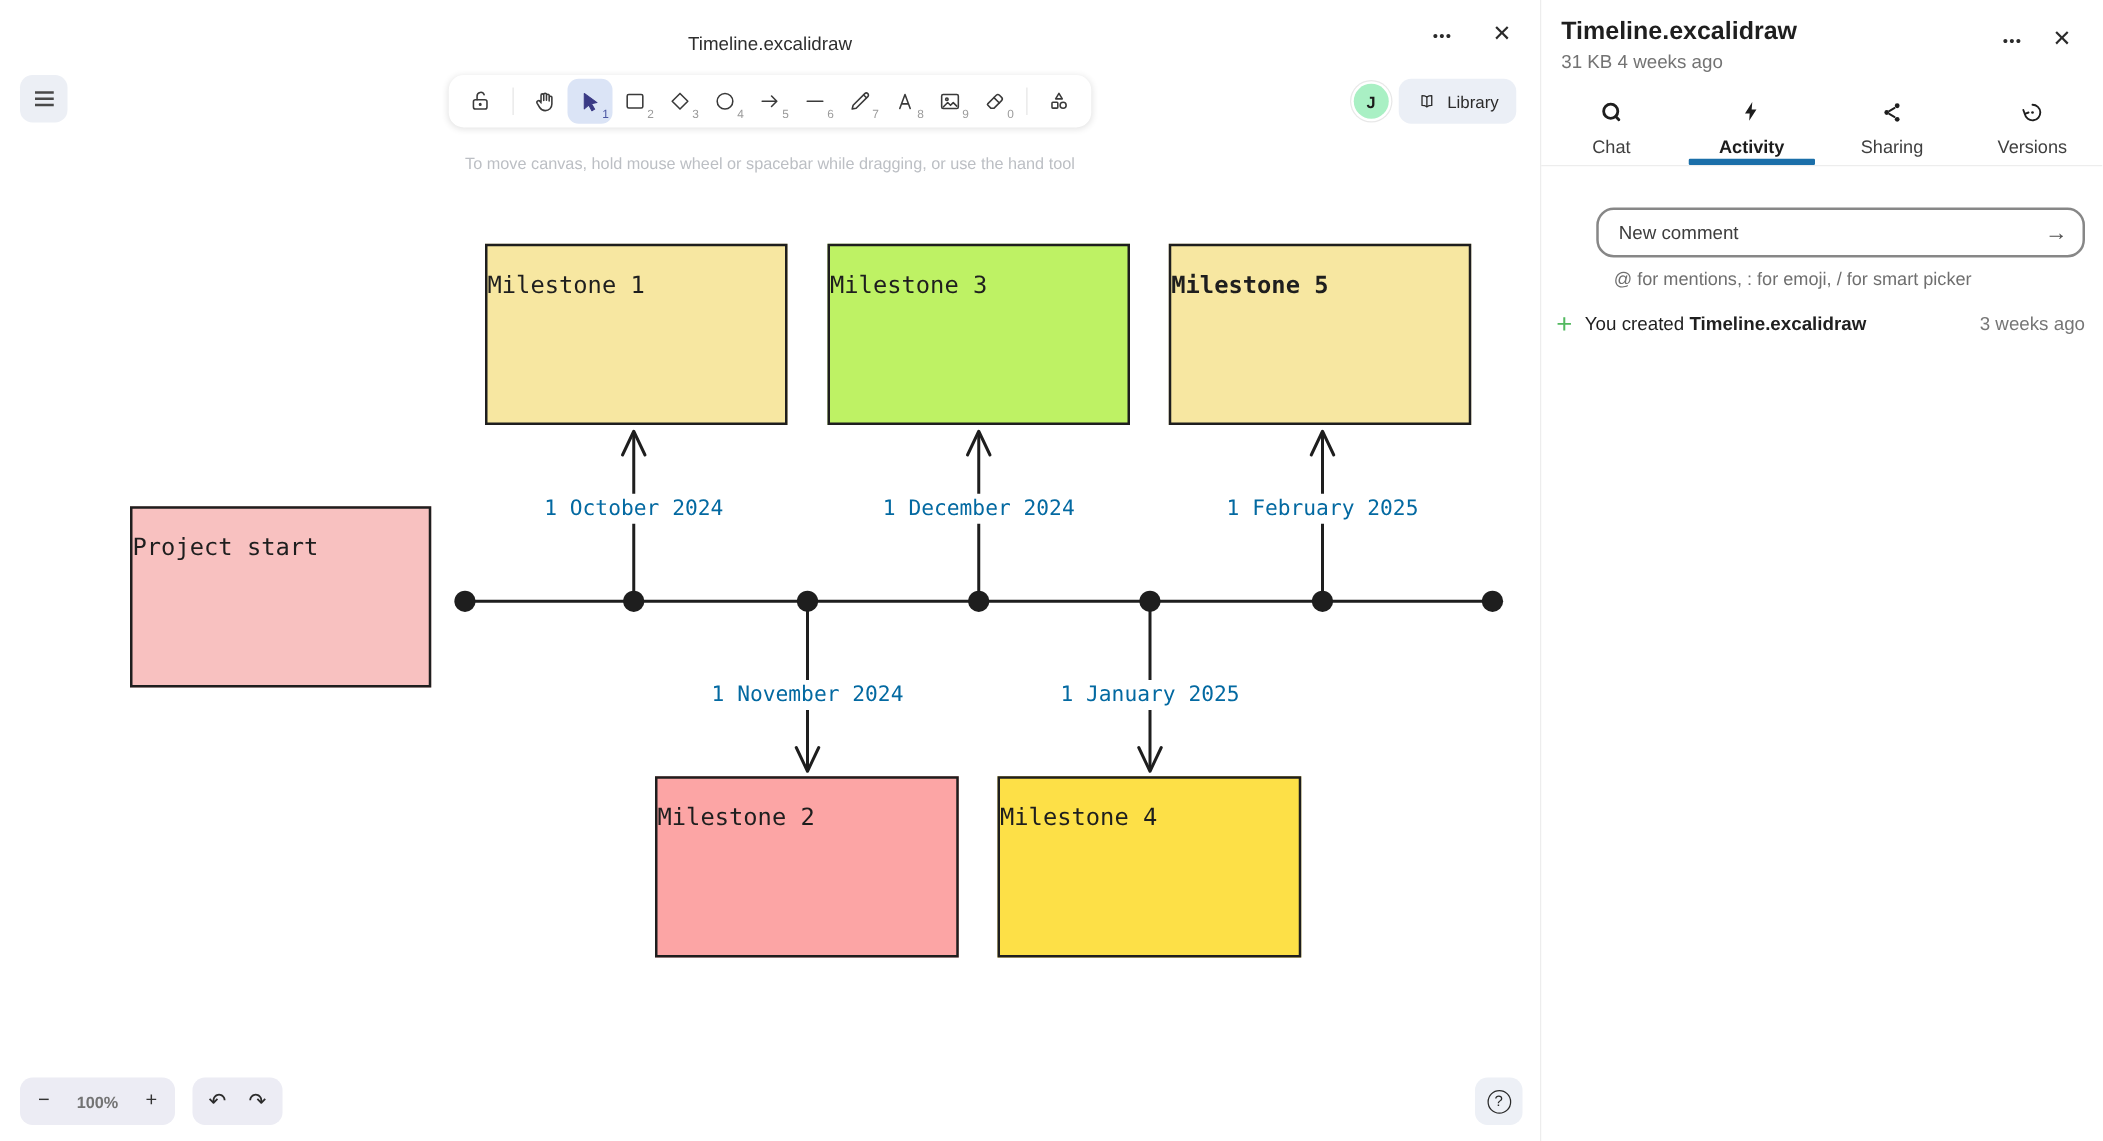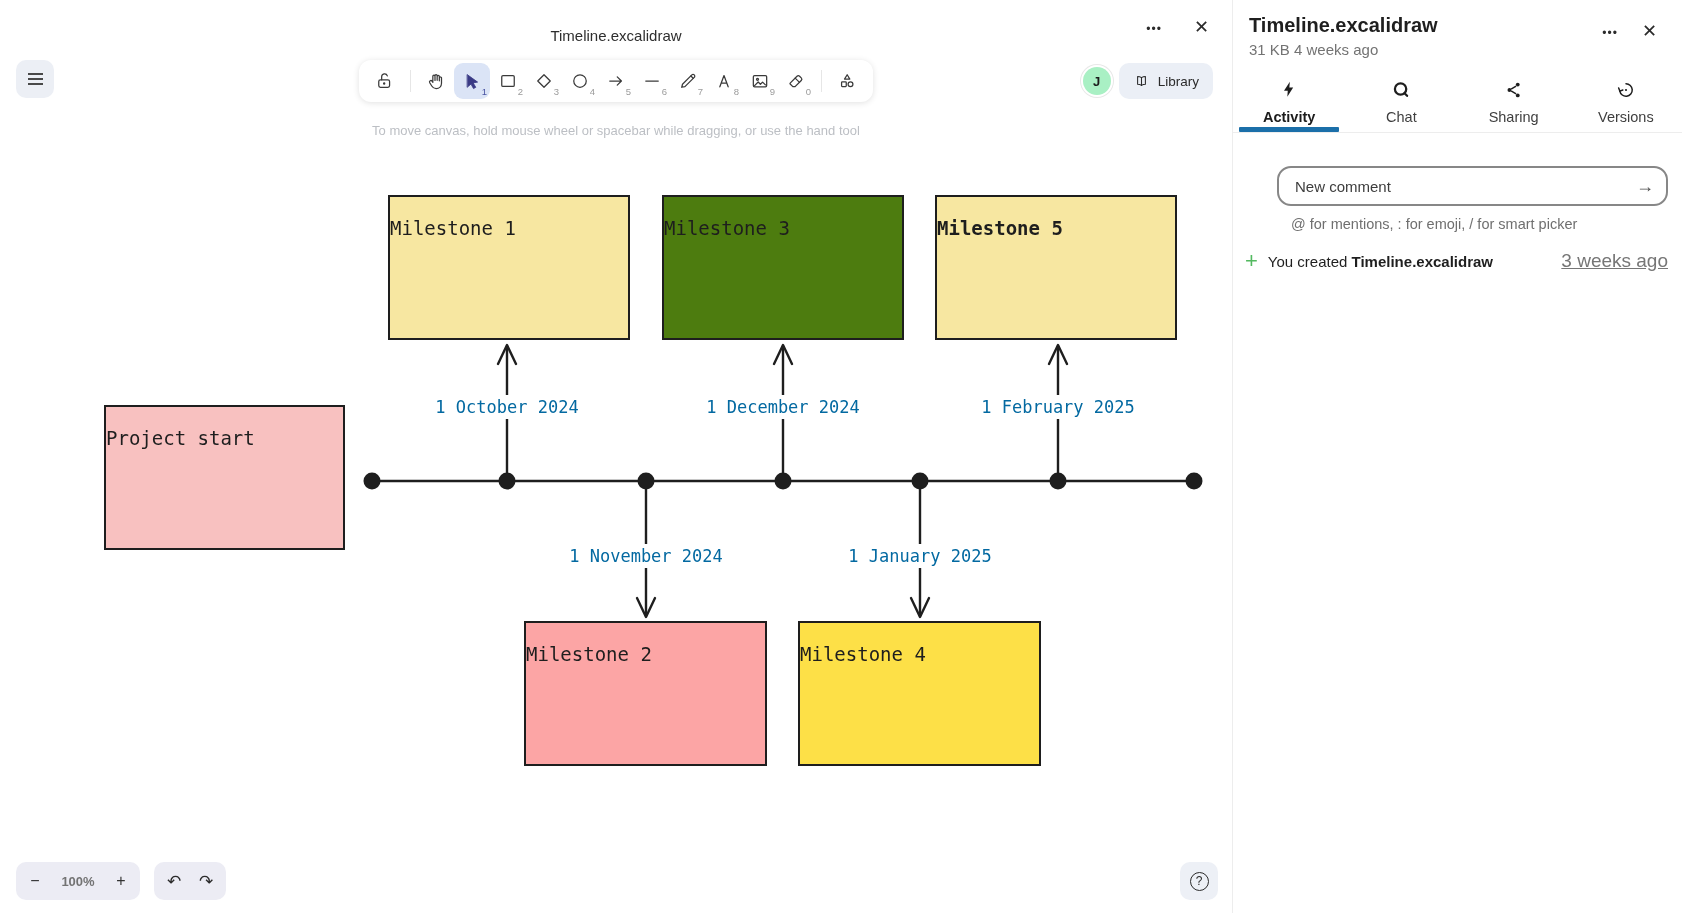--- a/index.html
+++ b/index.html
@@ -109,21 +109,21 @@
     padding:0 44px 0 16px; font-size:15px; font-family:inherit; color:#222; outline:none; }
   .comment-input::placeholder { color:#3d3d3d; opacity:1; }
   .send-btn { position:absolute; right:8px; top:5px; width:30px; height:30px; border:none;
     background:none; cursor:pointer; font-size:18px; color:#4d4d4d; }
   .comment-hint { margin:10px 0 0 50px; font-size:14.5px; color:#6f6f6f; }
 
   .activity-entry { margin-top:18px; display:flex; align-items:center; gap:10px; padding-left:4px; }
   .plus-icon { font-size:22px; font-weight:400; line-height:18px; }
   .entry-text { font-size:15px; color:#1f1f1f; }
   .entry-text b { font-weight:700; }
-  .entry-time { margin-left:auto; font-size:19px; color:#767676; white-space:nowrap;text-decoration:underline; }
+  .entry-time { margin-left:auto; font-size:15px; color:#767676; white-space:nowrap; }
 </style>
 </head>
 <body>
 
 <div class="app">
 
   <div class="canvas-area">
 
     <div class="canvas-title">Timeline.excalidraw</div>
 
@@ -260,21 +260,21 @@
         <circle cx="646" cy="481" r="8.5"></circle>
           <circle cx="783" cy="481" r="8.5"></circle>
         <circle cx="920" cy="481" r="8.5"></circle>
           <circle cx="1058" cy="481" r="8.5"></circle>
         <circle cx="1194" cy="481" r="8.5"></circle>
       </g>
     </svg>
 
     <div class="d-box box-project" style="background: rgb(248, 193, 192);">Project start</div>
     <div class="d-box box-m1" style="background: rgb(247, 231, 161);">Milestone 1</div>
-    <div class="d-box box-m3" style="background: #4d7c0f;">Milestone 3</div>
+    <div class="d-box box-m3" style="background: #bef264;">Milestone 3</div>
     <div class="d-box box-m5" style="background: rgb(247, 231, 161);">Milestone 5</div>
     <div class="d-box box-m2" style="background: #fca5a5;">Milestone 2</div>
     <div class="d-box box-m4" style="background: #fde047;">Milestone 4</div>
 
     <div class="date-label date-1">1 October 2024</div>
     <div class="date-label date-2">1 December 2024</div>
     <div class="date-label date-3">1 February 2025</div>
     <div class="date-label date-4">1 November 2024</div>
     <div class="date-label date-5">1 January 2025</div>
 
@@ -297,37 +297,37 @@
     <div class="sb-header">
       <div class="sb-title">Timeline.excalidraw</div>
       <div class="sb-meta">31 KB 4 weeks ago</div>
       <div class="sb-actions">
         <button class="hdr-btn dots">•••</button>
         <button class="hdr-btn">✕</button>
       </div>
     </div>
 
     <nav class="sb-tabs">
-      <div class="tab active">
-        <span class="tab-icon">
-          <svg viewBox="0 0 24 24">
-              <path d="M13 2L6 13h4.5L10 20l7-11h-4.6L13 2z" fill="#1e1e1e"></path>
-            </svg>
-        </span>
-        <span class="tab-label">Activity</span>
-        <span class="tab-underline" style="background: rgb(27, 111, 169);"></span>
-      </div>
       <div class="tab">
         <span class="tab-icon">
           <svg viewBox="0 0 24 24">
               <circle cx="11.5" cy="10.8" r="6.8" fill="none" stroke="#1e1e1e" stroke-width="2.7"></circle>
               <path d="M16.3 15.8l3 3.2" stroke="#1e1e1e" stroke-width="2.7" stroke-linecap="round"></path>
             </svg>
         </span>
         <span class="tab-label">Chat</span>
+      </div>
+      <div class="tab active">
+        <span class="tab-icon">
+          <svg viewBox="0 0 24 24">
+              <path d="M13 2L6 13h4.5L10 20l7-11h-4.6L13 2z" fill="#1e1e1e"></path>
+            </svg>
+        </span>
+        <span class="tab-label">Activity</span>
+        <span class="tab-underline" style="background: rgb(27, 111, 169);"></span>
       </div>
       <div class="tab">
         <span class="tab-icon">
           <svg viewBox="0 0 24 24">
               <g fill="#1e1e1e">
                 <circle cx="16.5" cy="5.5" r="2.3"></circle>
                 <circle cx="6.5" cy="12" r="2.3"></circle>
                 <circle cx="16.5" cy="18.5" r="2.3"></circle>
               </g>
               <path d="M8.5 10.9l6-3.6M8.5 13.1l6 3.6" stroke="#1e1e1e" stroke-width="1.8"></path>

